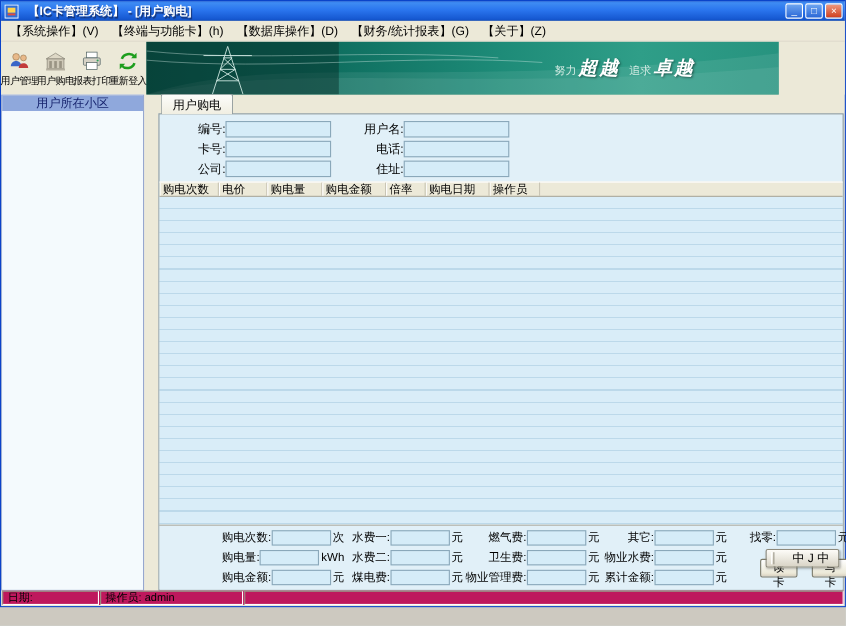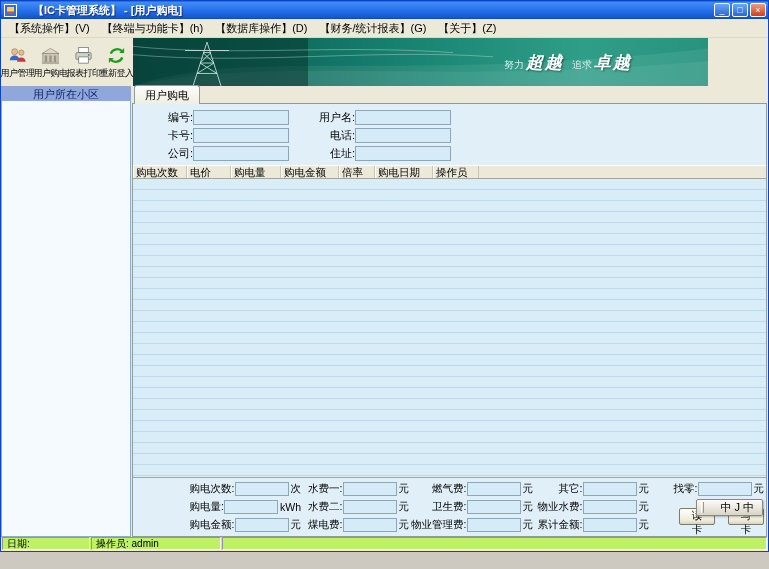--- a/index.html
+++ b/index.html
@@ -14,21 +14,21 @@
     position:absolute; left:0; top:0; width:769px; height:552px;
     border:1px solid #0b43c9; background:#ece9d8;
   }
   
   .titlebar {
     height:18px; display:flex; align-items:center; padding:0 2px 0 3px;
     background:linear-gradient(180deg,#1c5dd8 0%,#3f8cf3 8%,#2a75ee 45%,#1557d0 92%,#0d47b0 100%);
   }
   .app-icon { width:13px; height:13px; flex:0 0 auto; }
   .titlebar .title {
-    flex:1; color:#fff; font-weight:bold; font-size:11px; margin-left:16px;
+    flex:1; color:#fff; font-weight:bold; font-size:11px; margin-left:8px;
     text-shadow:1px 1px 1px #15306e; white-space:nowrap; overflow:hidden;
   }
   .cap-btn {
     width:16px; height:14px; margin-left:2px; border:1px solid #fff; border-radius:2px;
     color:#fff; font-size:9px; line-height:12px; text-align:center;
     background:linear-gradient(180deg,#6ea5f0,#2a67d6); cursor:default;
   }
   .cap-btn.close { background:linear-gradient(180deg,#ee9a80,#cf3e1d); }
   
   .menubar {
@@ -55,21 +55,21 @@
   }
   .slogan .s { font-size:10px; color:#d5ece4; margin:0 2px; }
   .slogan .b {
     font-size:17px; font-weight:bold; font-style:italic; letter-spacing:2px;
     text-shadow:1px 1px 2px rgba(0,0,0,.45); margin-right:6px;
   }
   
   .content { position:absolute; top:85px; left:0; right:0; bottom:14px; display:flex; }
   .sidebar {
     width:130px; flex:0 0 auto; display:flex; flex-direction:column;
-    border:1px solid #96a7cf; background:#fbfdfe; margin-right:0;
+    border:1px solid #96a7cf; background:#fbfdfe; margin-right:12px;
   }
   .sidebar-header {
     height:14px; line-height:14px; text-align:center; font-size:11px;
     background:#8fa8dc; color:#17246e;
   }
   .sidebar-body { flex:1; background:#f4fafd; }
   .main { flex:1; min-width:0; display:flex; flex-direction:column; padding:0 1px; }
   .tabstrip { height:17px; display:flex; align-items:flex-end; padding-left:2px; }
   .tab {
     padding:2px 10px 1px; font-size:11px; position:relative; top:1px; z-index:2;
@@ -124,21 +124,21 @@
   .punit { margin-left:2px; white-space:nowrap; }
   .card-buttons { grid-column:5; grid-row:2 / span 2; display:flex; gap:13px; margin-left:30px; align-self:center; }
   .xp-btn {
     min-width:34px; height:17px; padding:0 7px; font:inherit; font-size:10.5px;
     background:linear-gradient(#ffffff,#ece9d8 80%,#d8d0bf);
     border:1px solid #7d7b6a; border-radius:2px;
   }
   
   .statusbar {
     position:absolute; left:1px; right:1px; bottom:1px; height:13px;
-    display:flex; gap:1px; background:#bef264; font-size:10px;
+    display:flex; gap:1px; background:#be185d; font-size:10px;
   }
   .sb {
     border:1px solid; border-color:#9a9687 #fff #fff #9a9687;
     padding:0 4px; line-height:11px; white-space:nowrap; overflow:hidden;
   }
   .sb1{width:88px}.sb2{width:130px}.sb3{flex:1}
   
   .ime {
     position:absolute; right:6px; top:499px; height:17px; z-index:50;
     display:flex; align-items:center; gap:16px; padding:0 8px 0 4px;

